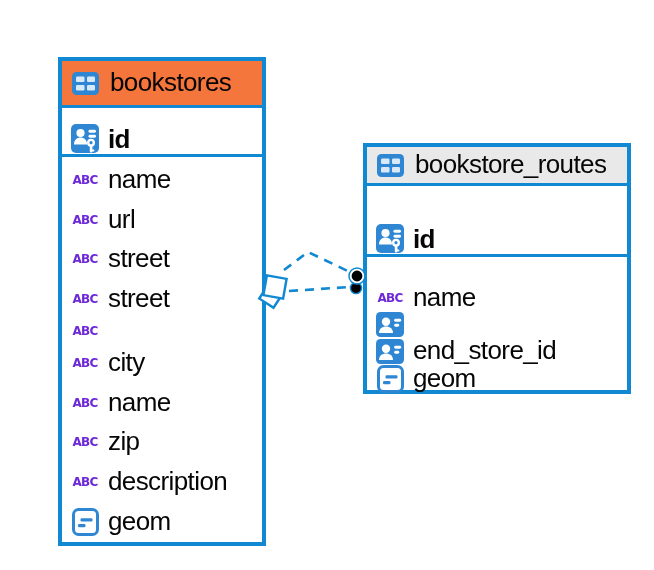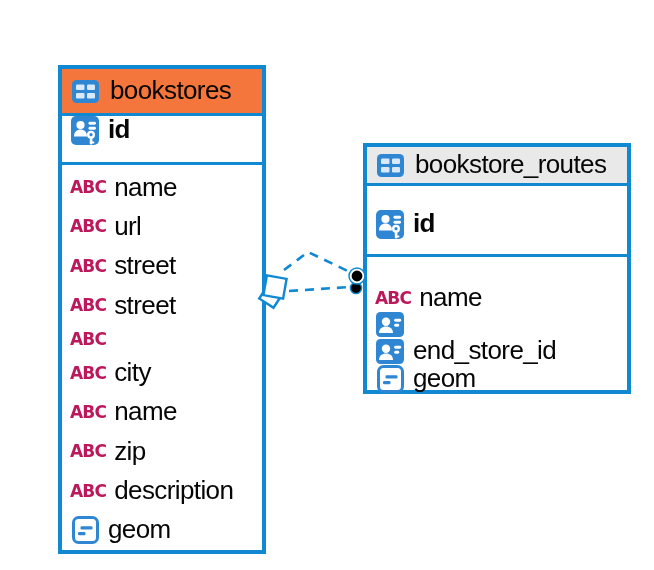--- a/index.html
+++ b/index.html
@@ -4,45 +4,45 @@
 <style>
   html,body{margin:0;padding:0;background:#ffffff;}
   #canvas{
     position:relative;width:654px;height:570px;background:#ffffff;overflow:hidden;
     font-family:"Liberation Sans",sans-serif;
   }
   .etable{
     position:absolute;box-sizing:border-box;background:#ffffff;
     border:4px solid #1189D2;display:flex;flex-direction:column;
   }
-  #t0{left:58px;top:65px;width:208px;height:489px;}
+  #t0{left:58px;top:57px;width:208px;height:489px;}
   #t1{left:363px;top:143px;width:268px;height:251px;gap:24px;}
   .thead{
     flex:0 0 auto;display:flex;align-items:center;gap:10px;padding:0 8px;
     border-bottom:3px solid #1189D2;
   }
   #t0 .thead{height:44px;background:#F5763C;}
   #t1 .thead{height:36px;background:#E9E9E9;}
   .pkrow{
-    flex:0 0 auto;display:flex;align-items:flex-start;gap:8px;padding:0 8px;
+    flex:0 0 auto;display:flex;align-items:flex-end;gap:8px;padding:0 8px;
     border-bottom:3px solid #1189D2;background:#fff;
   }
   #t0 .pkrow{height:46px;}
   #t1 .pkrow{height:44px;}
   .fields{flex:1 1 auto;display:flex;flex-direction:column;padding-top:3px;}
   .frow{flex:1 1 auto;display:flex;align-items:center;gap:8px;padding:0 8px;}
   .icnbox{flex:0 0 30px;display:flex;align-items:center;justify-content:center;}
   .tname,.fname,.pkname{
     font-size:26px;color:#060606;letter-spacing:-0.6px;white-space:nowrap;line-height:1;
     padding-bottom:2px;
   }
   .pkname{font-weight:700;}
   .abc{
-    font-family:"DejaVu Sans",sans-serif;font-weight:700;font-size:17px;
-    color:#be185d;letter-spacing:-0.8px;line-height:1;
+    font-family:"DejaVu Sans",sans-serif;font-weight:700;font-size:12px;
+    color:#6d28d9;letter-spacing:-0.8px;line-height:1;
   }
   #conn{position:absolute;left:0;top:0;width:654px;height:570px;pointer-events:none;}
   svg.icn{display:block;}
 </style>
 </head>
 <body>
 
 <svg width="0" height="0" style="position:absolute">
   <defs>
     <symbol id="i-table" viewBox="0 0 27 23">

